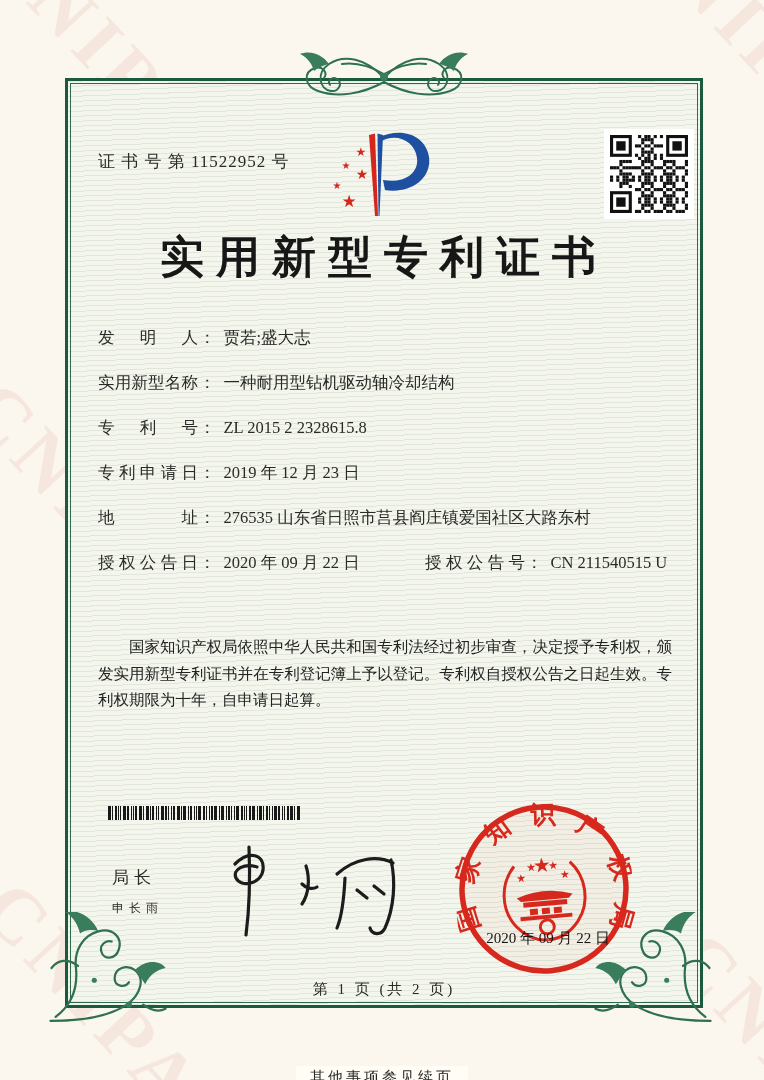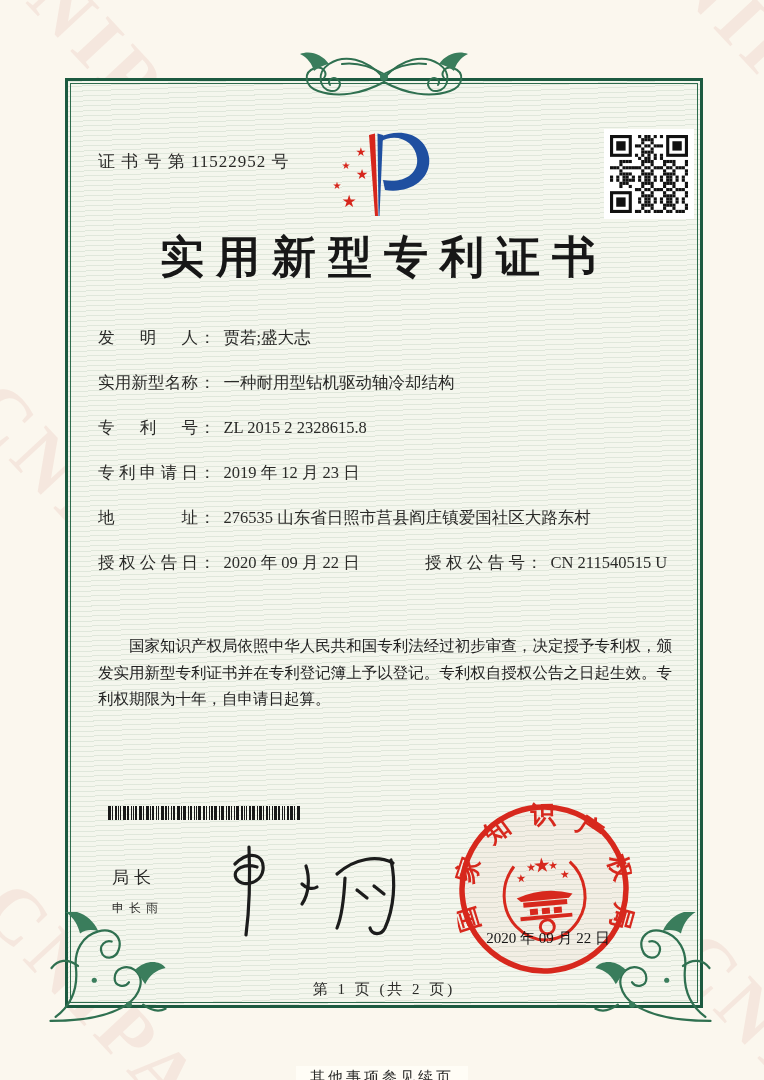--- a/index.html
+++ b/index.html
@@ -31,21 +31,21 @@
   .cert-no{left:98px;top:150px;font-size:17px;letter-spacing:1px;}
   .title{
     left:65px;top:228px;width:638px;text-align:center;
     font-size:44px;font-weight:bold;letter-spacing:12px;color:#171717;
   }
   .fields{left:98px;top:326px;width:574px;}
   .f-row{position:relative;line-height:24px;margin-bottom:21px;font-size:16.5px;white-space:nowrap;}
   .f-label{display:inline-block;width:100px;text-align:justify;text-align-last:justify;vertical-align:top;}
   .f-colon{margin:0 8px 0 1px;}
   .f-group2{position:absolute;left:327px;top:0;}
-  .body-text{left:98px;top:634px;width:574px;font-size:15.5px;line-height:26.5px;text-align:justify;color:#222;font-family:Liberation Mono, monospace;}
+  .body-text{left:98px;top:634px;width:574px;font-size:15.5px;line-height:26.5px;text-align:justify;color:#222;}
   .body-text p{margin:0;text-indent:2em;}
   .barcode{left:108px;top:806px;height:14px;}
   .barcode span{display:inline-block;height:14px;background:#181818;vertical-align:top;}
   .sig-title{left:112px;top:866px;font-size:17px;letter-spacing:5px;}
   .sig-name{left:112px;top:900px;font-size:12px;letter-spacing:5px;}
   .signature-svg{left:205px;top:842px;}
   .seal-svg{left:455px;top:800px;transform:rotate(-5deg);}
   .seal-date{left:468px;top:929px;width:160px;text-align:center;font-size:15px;color:#151515;white-space:nowrap;}
   .page-info{left:65px;top:980px;width:638px;text-align:center;font-size:15px;letter-spacing:3px;}
   .footer-note{

